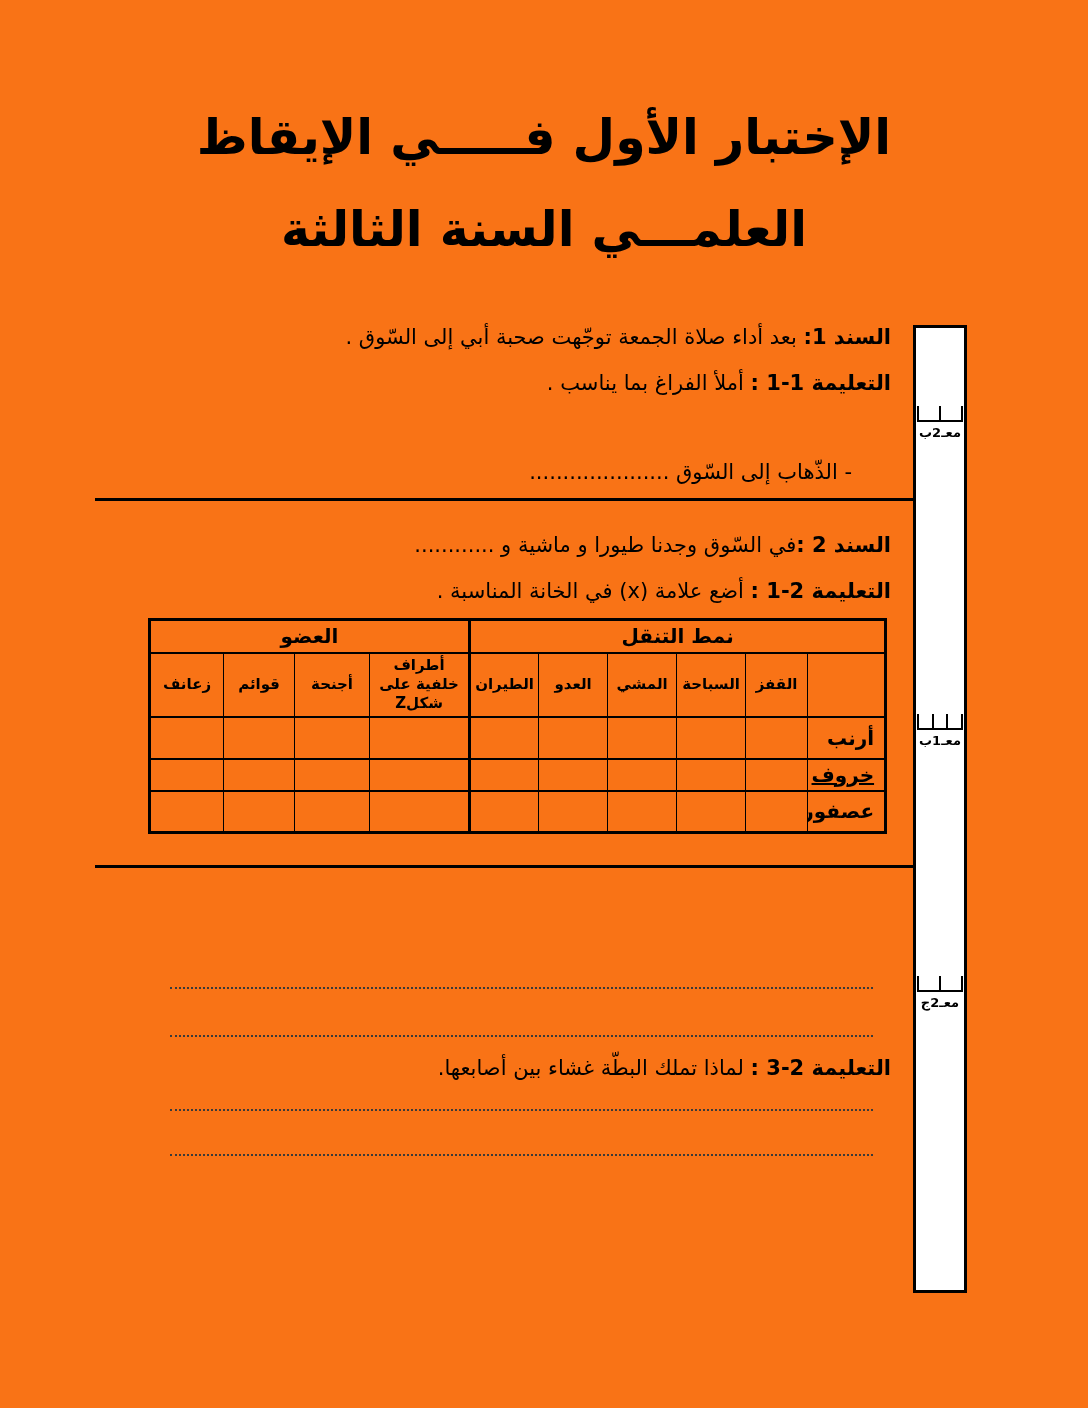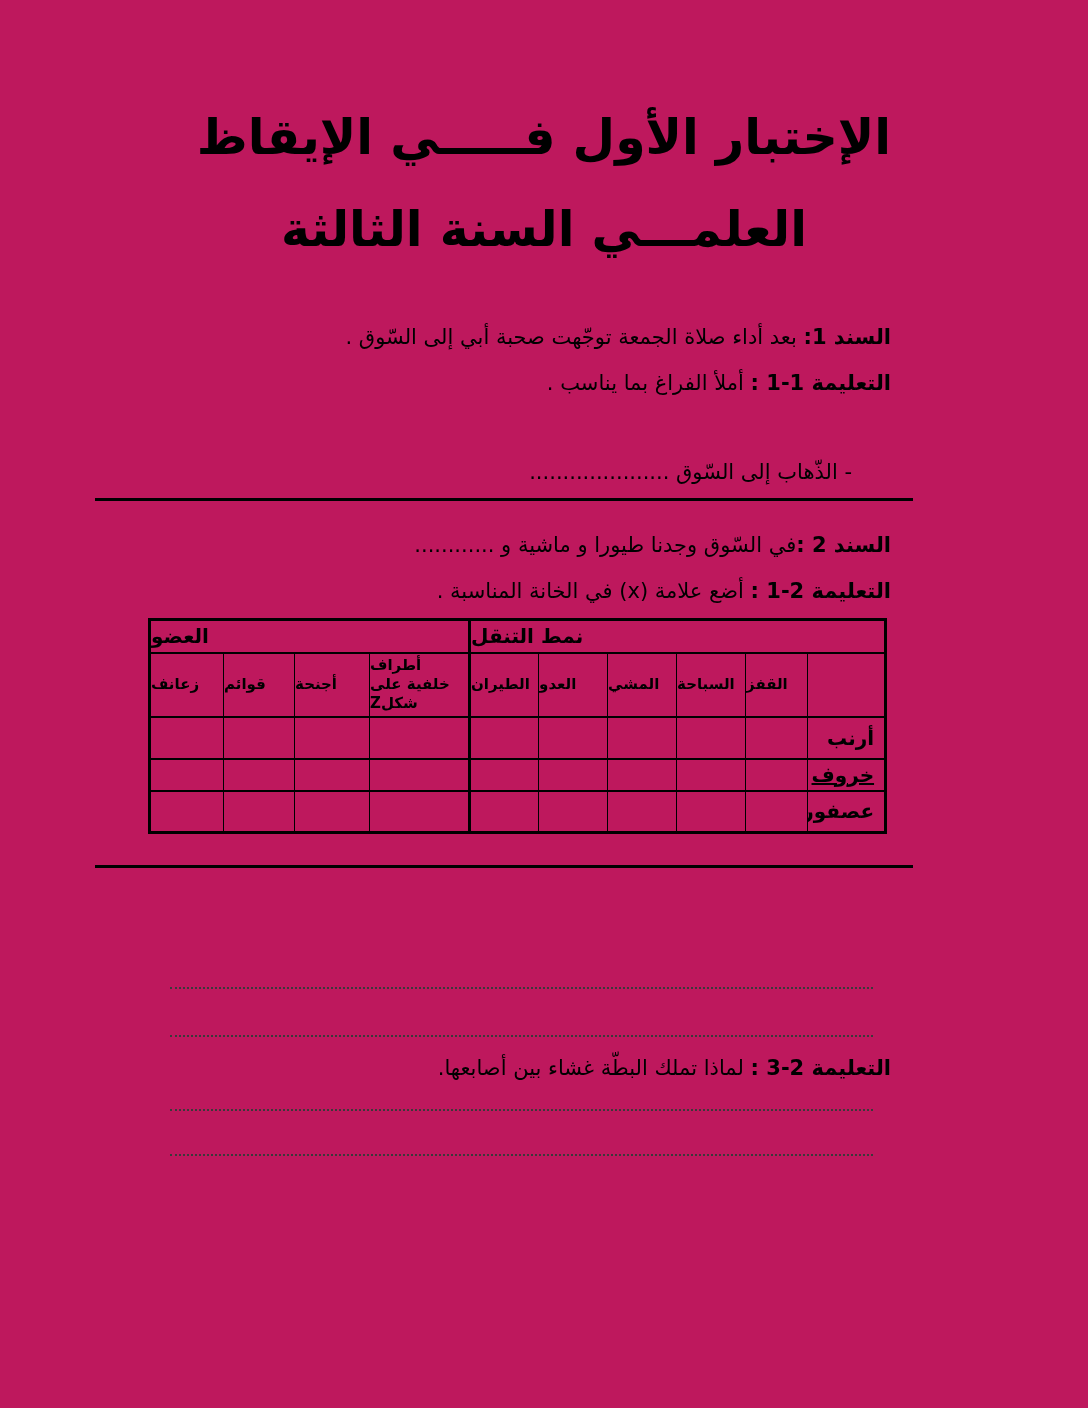--- a/index.html
+++ b/index.html
@@ -1,20 +1,20 @@
 <!DOCTYPE html>
 <html lang="ar" dir="rtl"><head>
 <meta charset="utf-8">
 <style>
   html,body{margin:0;padding:0;background:#e8e8e8;}
   .page{
     position:relative;
     width:1088px;height:1408px;
     margin:0 auto;
-    background:#be185d;
+    background:#f97316;
     font-family:"DejaVu Sans", sans-serif;
     color:#000;
     direction:rtl;
     overflow:hidden;
   }
   .abs{position:absolute;}
   
   .title{
     left:144px;top:92px;width:800px;
     text-align:center;
@@ -41,21 +41,21 @@
   table.grid{
     position:absolute;left:148px;top:618px;
     width:736px;border-collapse:collapse;
     table-layout:fixed;
     border:3px solid #000;
     direction:rtl;
   }
   table.grid td{
     border:1px solid #000;
     padding:0;
-    text-align:left;
+    text-align:center;
     vertical-align:middle;
     overflow:hidden;
   }
   table.grid tr.hdr1 td{border-bottom:2px solid #000;font-weight:bold;font-size:20px;}
   table.grid tr.hdr2 td{font-weight:bold;font-size:15px;line-height:1.25;}
   table.grid tr.data td{border-top:2px solid #000;}
   table.grid td.rowlbl{
     font-weight:bold;font-size:20px;
     text-align:right;padding-left:4px;padding-right:10px;
   }
@@ -181,14 +181,38 @@
   <div class="abs dotline" style="top:987px;"></div>
   <div class="abs dotline" style="top:1035px;"></div>
 
   <div class="abs line" style="top:1056px;right:197px;">
     <b>التعليمة 2-3 :</b>
     <span>لماذا تملك البطّة غشاء بين أصابعها.</span>
   </div>
   <div class="abs dotline" style="top:1109px;"></div>
   <div class="abs dotline" style="top:1154px;"></div>
 
+  <div class="abs sidebar">
+    <div class="marker" style="top:78px;">
+      <div class="bracket">
+        <span class="cell"></span>
+          <span class="cell"></span>
+      </div>
+      <div class="mlabel">معـ2ب</div>
+    </div>
+    <div class="marker" style="top:386px;">
+      <div class="bracket">
+        <span class="cell"></span>
+          <span class="cell"></span>
+          <span class="cell"></span>
+      </div>
+      <div class="mlabel">معـ1ب</div>
+    </div>
+    <div class="marker" style="top:648px;">
+      <div class="bracket">
+        <span class="cell"></span>
+          <span class="cell"></span>
+      </div>
+      <div class="mlabel">معـ2ج</div>
+    </div>
+  </div>
 
 </div>
 
 </body></html>

